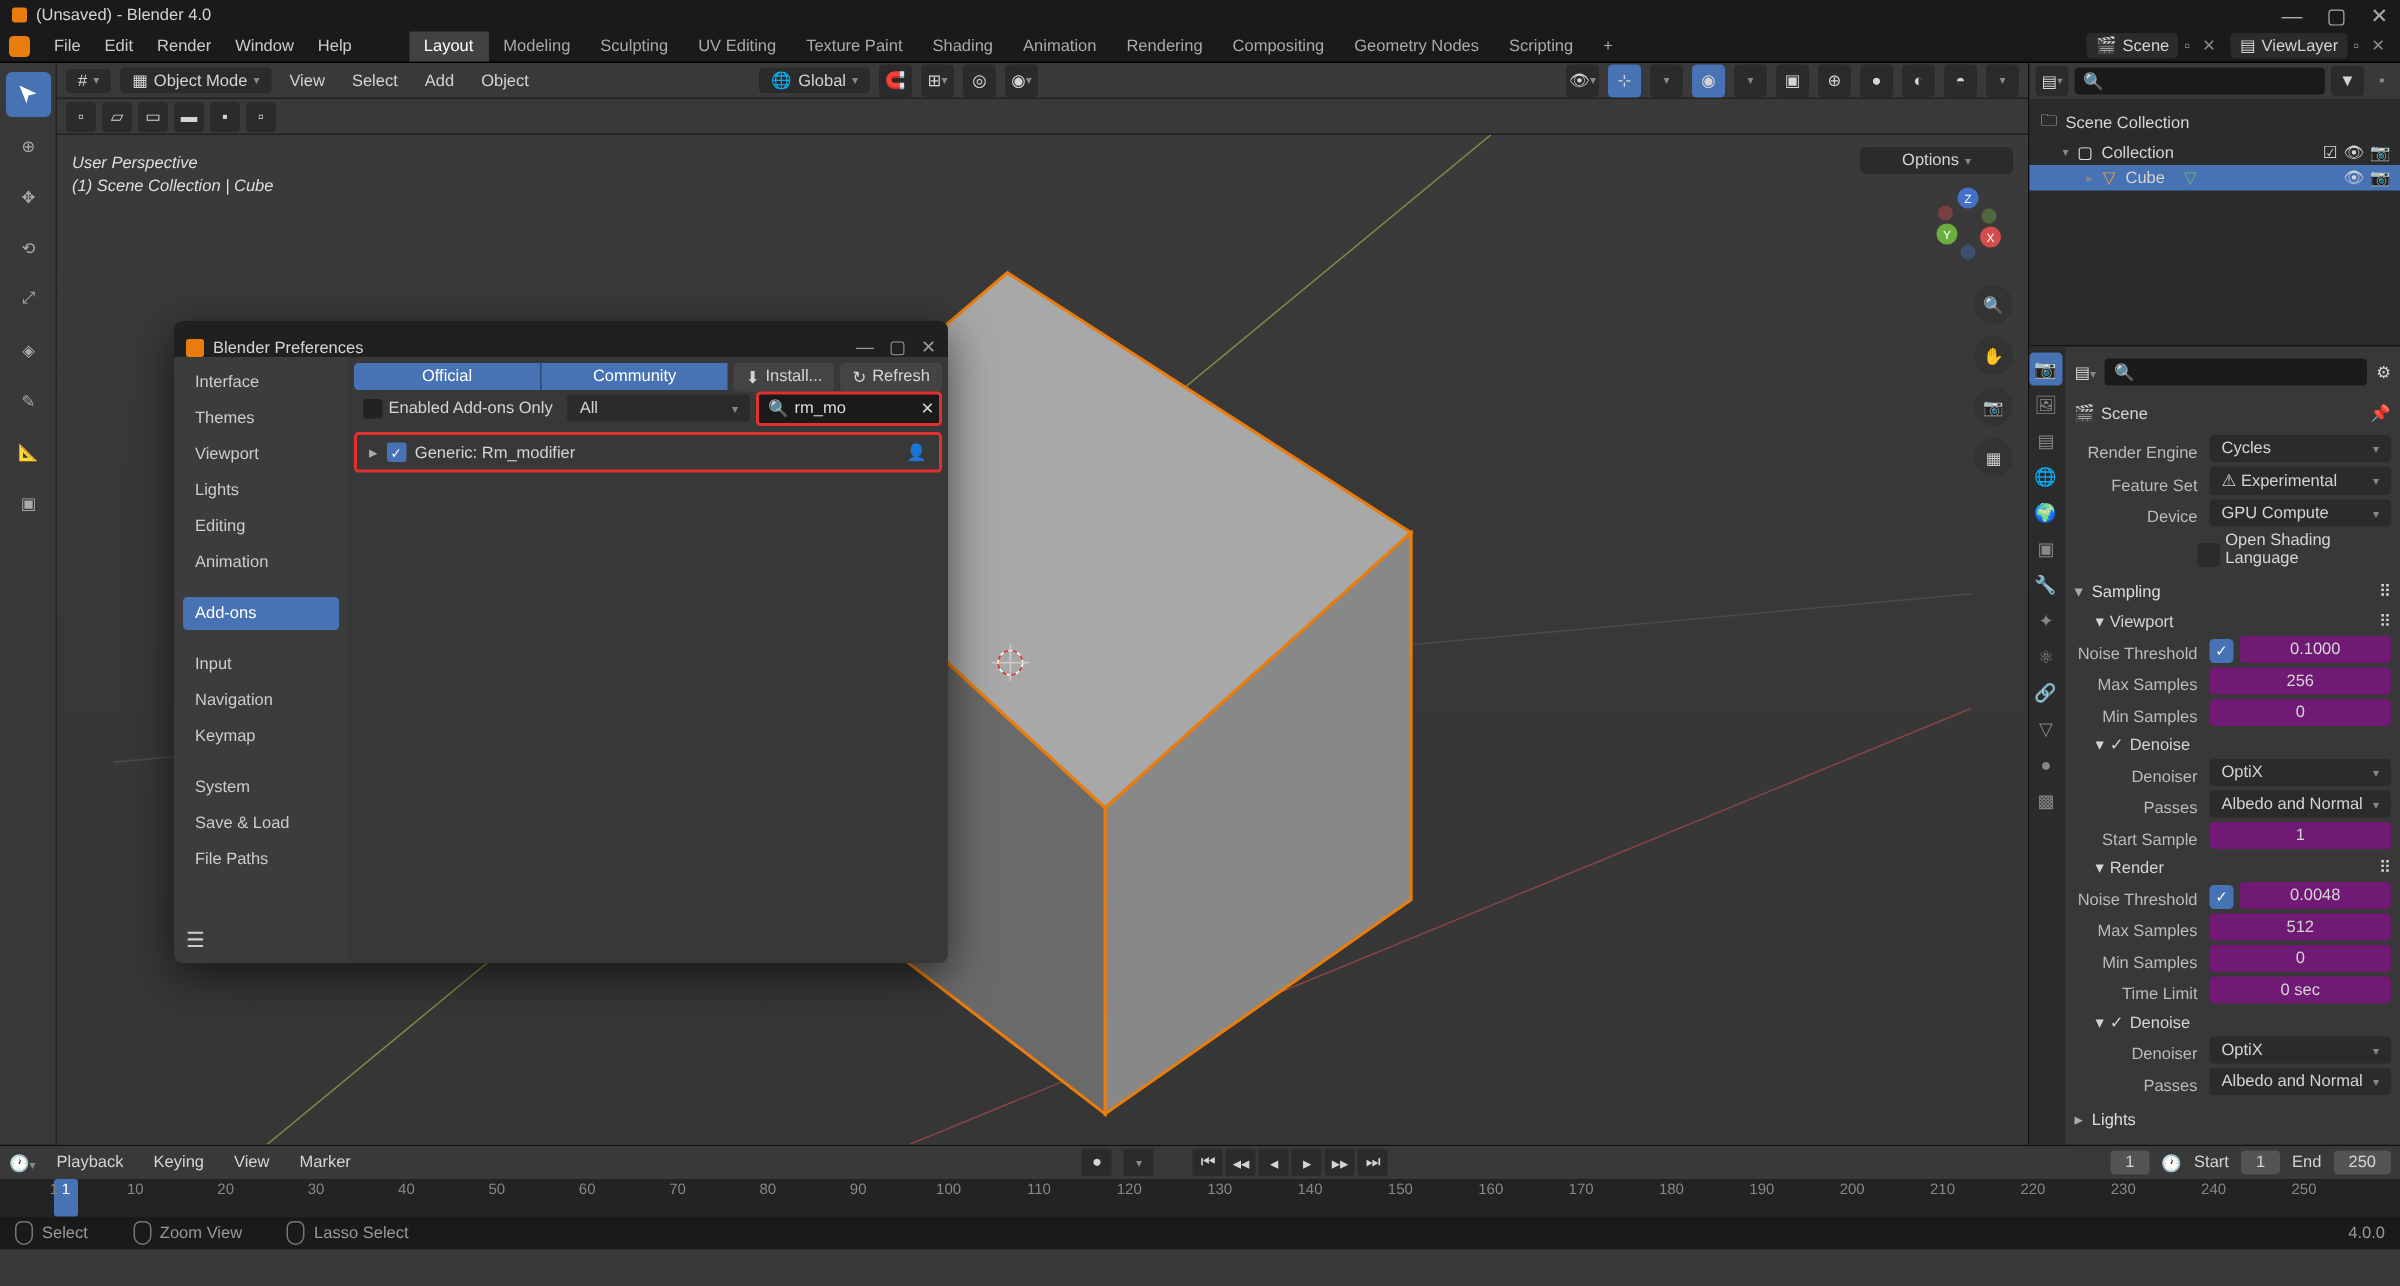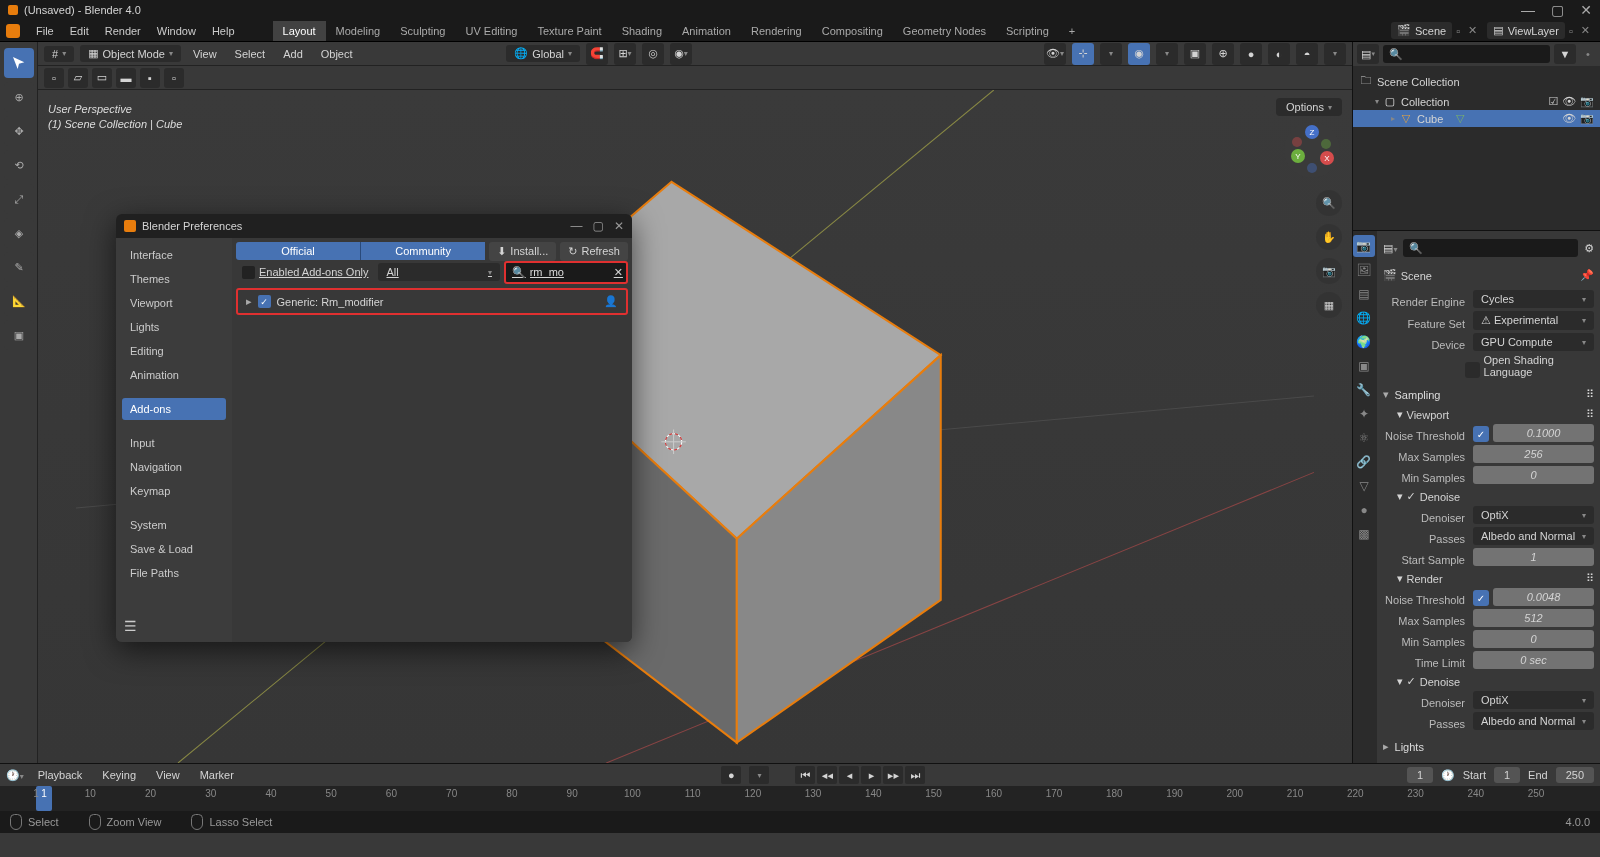--- a/index.html
+++ b/index.html
@@ -36,47 +36,47 @@
 .vp-header .dd { background:#2b2b2b; padding:2px 8px; border-radius:3px; display:flex; align-items:center; gap:4px; }
 .vp-header .mitem { padding:2px 6px; cursor:pointer; }
 .vp-header .spacer { flex:1; }
 .vp-header .icobtn { width:22px; height:22px; display:flex; align-items:center; justify-content:center; background:#2b2b2b; border-radius:3px; cursor:pointer; }
 .vp-header .icobtn.blue { background:#4772b3; }
 .vp-snap-row { height:24px; background:#393939; display:flex; align-items:center; padding:0 6px; gap:4px; border-bottom:1px solid #222; }
 .snapbtn { width:20px; height:20px; background:#2b2b2b; border-radius:3px; display:flex; align-items:center; justify-content:center; }
 
 .vp-canvas { flex:1; position:relative; background:linear-gradient(#3a3a3a,#363636); overflow:hidden; }
 .vp-info { position:absolute; top:12px; left:10px; color:#ddd; font-size:11px; line-height:1.4;font-style:italic; }
-.options-chip { position:absolute; top:8px; right:10px; background:#2b2b2b; padding:3px 10px; border-radius:4px; display:flex; align-items:center; gap:4px; font-size:11px; }
+.options-chip { position:absolute; top:8px; right:10px; background:#2b2b2b; padding:3px 28px; border-radius:4px; display:flex; align-items:center; gap:4px; font-size:11px; }
 
 .gizmo { position:absolute; top:30px; right:10px; width:60px; height:60px; }
 .nav-col { position:absolute; top:100px; right:10px; display:flex; flex-direction:column; gap:8px; }
 .navbtn { width:26px; height:26px; background:rgba(50,50,50,.8); border-radius:13px; display:flex; align-items:center; justify-content:center; color:#ccc; }
 
 
 .cube-svg { position:absolute; top:0; left:0; width:100%; height:100%; }
 
 
 .prefs { position:absolute; left:78px; top:124px; width:516px; height:428px; background:#383838; border-radius:6px; box-shadow:0 8px 30px rgba(0,0,0,.6); display:flex; flex-direction:column; overflow:hidden; }
-.prefs-title { height:24px; background:#202020; display:flex; align-items:center; padding:0 8px; gap:6px; justify-content:space-between; }
+.prefs-title { height:24px; background:#202020; display:flex; align-items:flex-end; padding:0 8px; gap:6px; justify-content:space-between; }
 .prefs-title-left { display:flex; align-items:center; gap:6px; }
 .prefs-title .bico { width:12px; height:12px; background:#e87d0d; border-radius:2px; }
 .prefs-title .wbtns { display:flex; gap:10px; color:#999; font-size:12px; }
 .prefs-body { flex:1; display:flex; }
 .prefs-nav { width:116px; background:#3c3c3c; display:flex; flex-direction:column; padding:6px; gap:2px; }
 .pnav-item { padding:5px 8px; border-radius:3px; cursor:pointer; color:#ccc; font-size:11px; }
 .pnav-item.active { background:#4772b3; color:#fff; }
 .pnav-gap { height:8px; }
 .prefs-main { flex:1; background:#383838; display:flex; flex-direction:column; }
 .prefs-tabs { height:22px; display:flex; gap:0; padding:4px 4px 0 4px; align-items:center; }
 .ptab { flex:1; text-align:center; padding:3px 0; background:#4772b3; color:#fff; font-size:11px; cursor:pointer; }
 .ptab:first-child { border-radius:3px 0 0 3px; border-right:1px solid #2a4a7a; }
 .ptab:last-child { border-radius:0 3px 3px 0; }
 .pact { display:flex; align-items:center; gap:4px; padding:3px 8px; background:#444; border-radius:3px; cursor:pointer; margin-left:4px; }
-.prefs-filter { height:24px; display:flex; align-items:center; padding:4px; gap:4px;text-decoration:underline; }
+.prefs-filter { height:24px; display:flex; align-items:center; padding:4px; gap:4px; }
 .pchk { display:flex; align-items:center; gap:4px; padding:0 6px; }
 .pselect { flex:1; background:#2b2b2b; padding:3px 8px; border-radius:3px; display:flex; justify-content:space-between; align-items:center; }
 .psearch { width:124px; background:#1a1a1a; padding:3px 6px; border-radius:3px; display:flex; align-items:center; gap:4px; border:2px solid #e03030; position:relative; }
 .psearch input { background:transparent; border:none; color:#ddd; font-size:11px; width:80px; outline:none; }
 .addon-row { margin:4px; padding:5px 8px; border:2px solid #e03030; border-radius:3px; display:flex; align-items:center; gap:6px; }
 .addon-row .tri { color:#aaa; }
 .addon-row .cbx { width:13px; height:13px; background:#4772b3; border-radius:2px; display:flex; align-items:center; justify-content:center; color:#fff; font-size:9px; }
 .prefs-burger { position:absolute; bottom:8px; left:8px; color:#ccc; font-size:14px; }
 
 
@@ -97,21 +97,21 @@
 .prop-tabs { width:24px; background:#2b2b2b; display:flex; flex-direction:column; padding:4px 0; gap:2px; }
 .ptabbtn { width:22px; height:22px; display:flex; align-items:center; justify-content:center; border-radius:3px; cursor:pointer; color:#888; font-size:12px; }
 .ptabbtn.active { background:#4772b3; color:#fff; }
 .prop-body { flex:1; padding:6px; overflow-y:auto; font-size:11px; }
 .prop-header { height:22px; display:flex; align-items:center; gap:6px; margin-bottom:6px; }
 .prop-header .srch { flex:1; background:#1a1a1a; border-radius:3px; height:18px; display:flex; align-items:center; padding:0 6px; }
 .prop-crumb { display:flex; align-items:center; gap:4px; padding:4px 0; margin-bottom:4px; }
 .prop-row { display:flex; align-items:flex-end; margin-bottom:3px; }
 .prop-row .lbl { width:90px; text-align:right; padding-right:8px; color:#bbb; }
 .prop-row .val { flex:1; background:#2b2b2b; padding:3px 8px; border-radius:3px; display:flex; align-items:center; justify-content:space-between; }
-.prop-row .val.num { justify-content:center; background:#737373;font-style:italic; }
+.prop-row .val.num { justify-content:center; background:#701a75; }
 .prop-row .chk { width:16px; height:16px; background:#2b2b2b; border-radius:3px; margin-right:4px; display:flex; align-items:center; justify-content:center; }
 .prop-row .chk.on { background:#4772b3; color:#fff; font-size:10px; }
 .phdr { display:flex; align-items:center; gap:6px; padding:4px 0; margin-top:6px; color:#ddd; }
 .phdr .tri { color:#aaa; }
 .subhdr { padding:3px 0 3px 14px; display:flex; align-items:center; gap:4px; }
 
 
 .timeline { height:48px; background:#2b2b2b; display:flex; flex-direction:column; border-top:1px solid #111; }
 .tl-header { height:22px; background:#393939; display:flex; align-items:center; padding:0 6px; gap:8px; }
 .tl-header .mitem { padding:2px 6px; cursor:pointer; }

